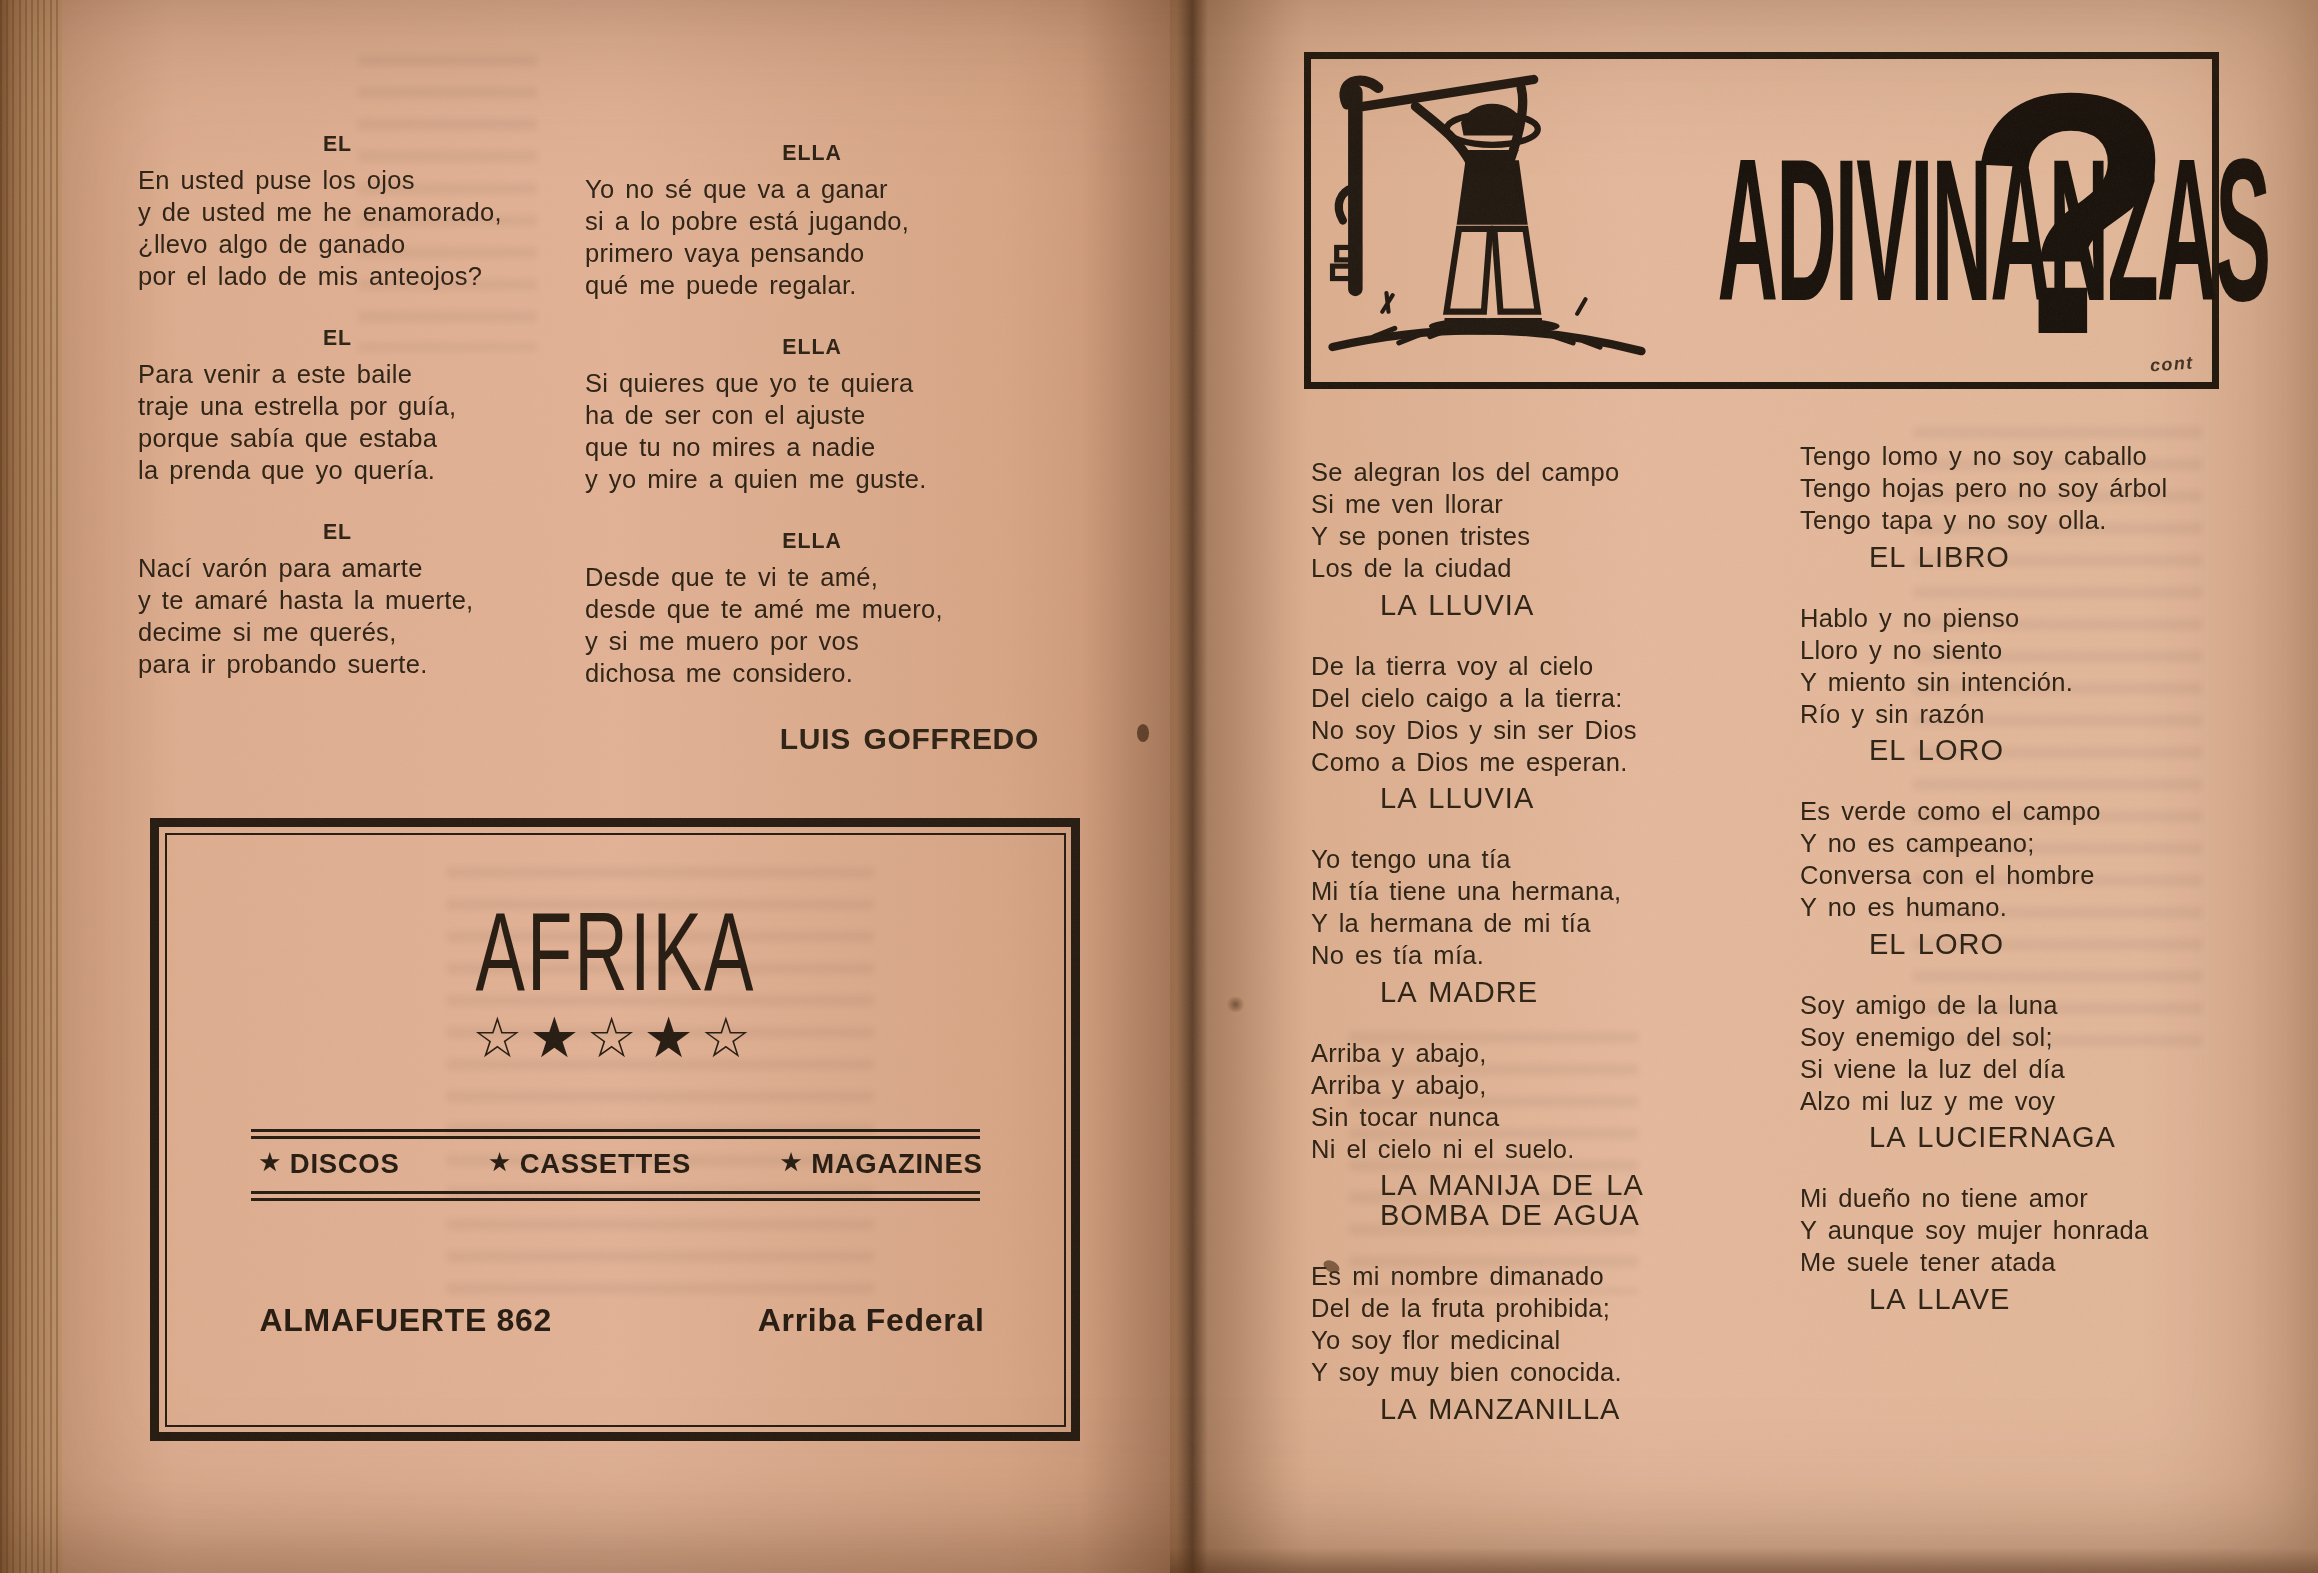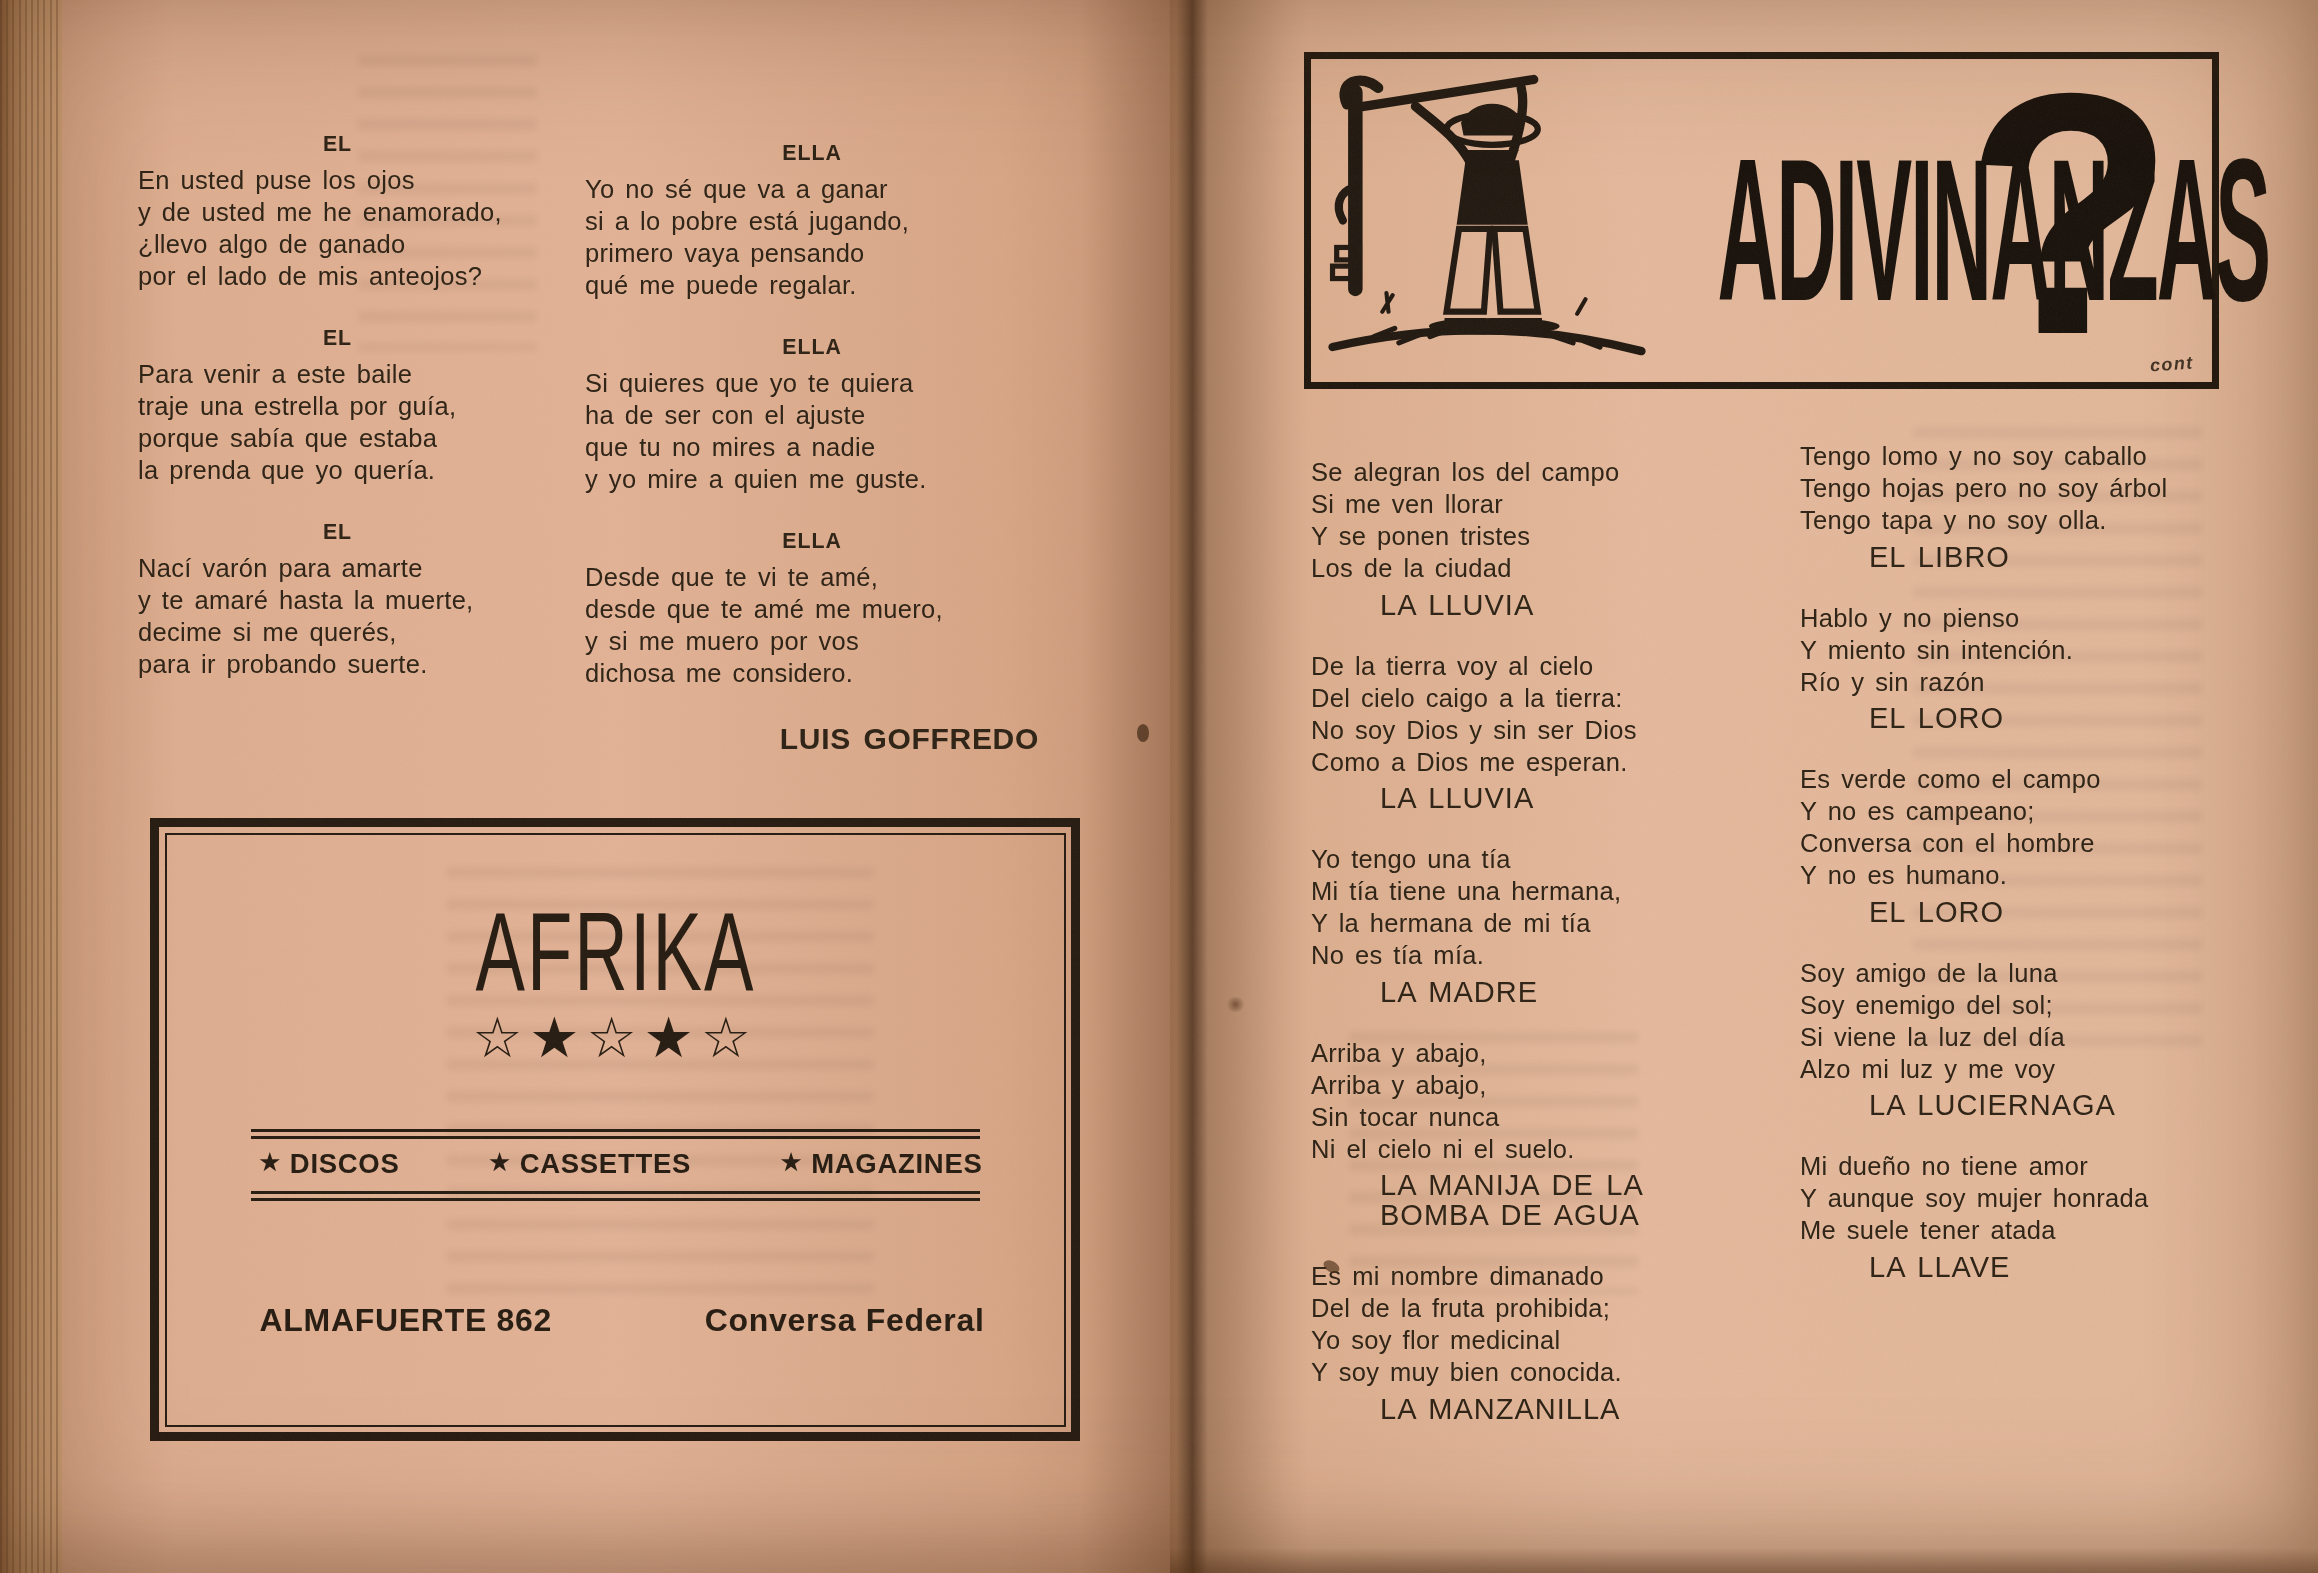--- a/index.html
+++ b/index.html
@@ -138,21 +138,21 @@
               <span>CASSETTES</span>
             </span>
           <span class="ad-item">
               <span class="ad-item-star">★</span>
               <span>MAGAZINES</span>
             </span>
         </div>
         <div class="ad-rule rule2"></div>
         <div class="ad-address-row">
           <span>ALMAFUERTE 862</span>
-          <span>Conversa Federal</span>
+          <span>Arriba Federal</span>
         </div>
       </div>
     </div>
   </section>
 
   <section class="page page-right">
     <div class="ghost" style="left:743px;top:427px;width:289px;height:619px;"></div>
     <div class="ghost" style="left:179px;top:1032px;width:289px;height:262px;"></div>
 
     <div class="adiv-box">
@@ -231,20 +231,21 @@
 
     <div class="riddle-col rcol2">
       <div class="riddle">
         <div class="pline">Tengo lomo y no soy caballo</div>
         <div class="pline">Tengo hojas pero no soy árbol</div>
         <div class="pline">Tengo tapa y no soy olla.</div>
         <div class="answer">EL LIBRO</div>
       </div>
       <div class="riddle">
         <div class="pline">Hablo y no pienso</div>
+        <div class="pline">Lloro y no siento</div>
         <div class="pline">Y miento sin intención.</div>
         <div class="pline">Río y sin razón</div>
         <div class="answer">EL LORO</div>
       </div>
       <div class="riddle">
         <div class="pline">Es verde como el campo</div>
         <div class="pline">Y no es campeano;</div>
         <div class="pline">Conversa con el hombre</div>
         <div class="pline">Y no es humano.</div>
         <div class="answer">EL LORO</div>

